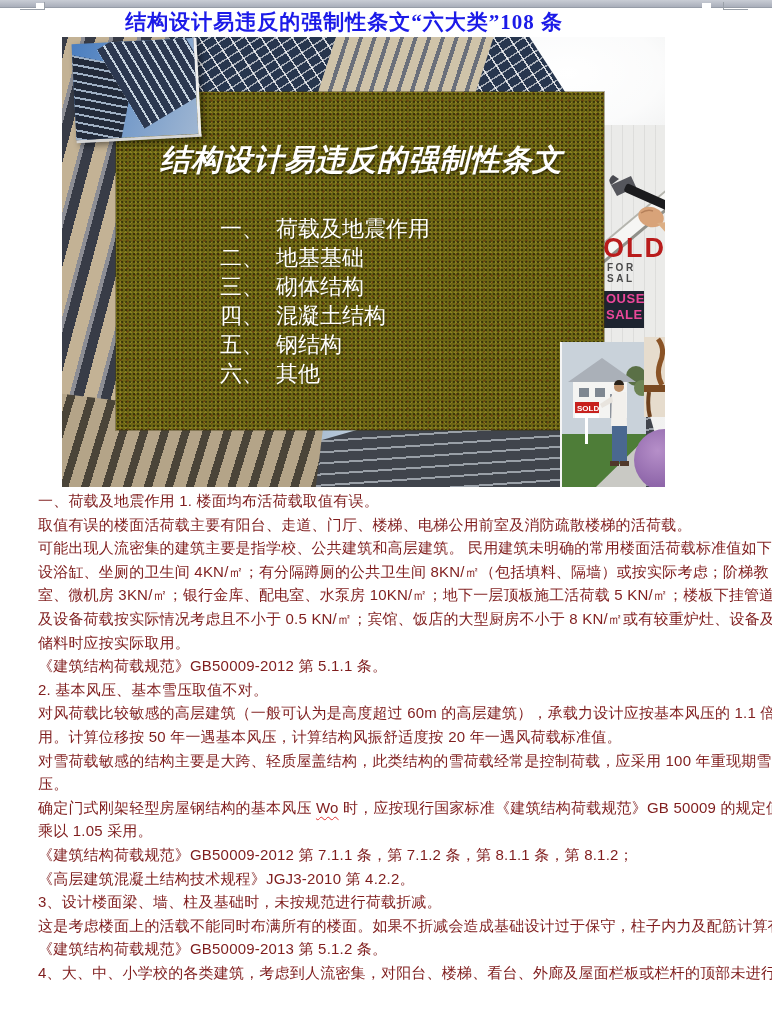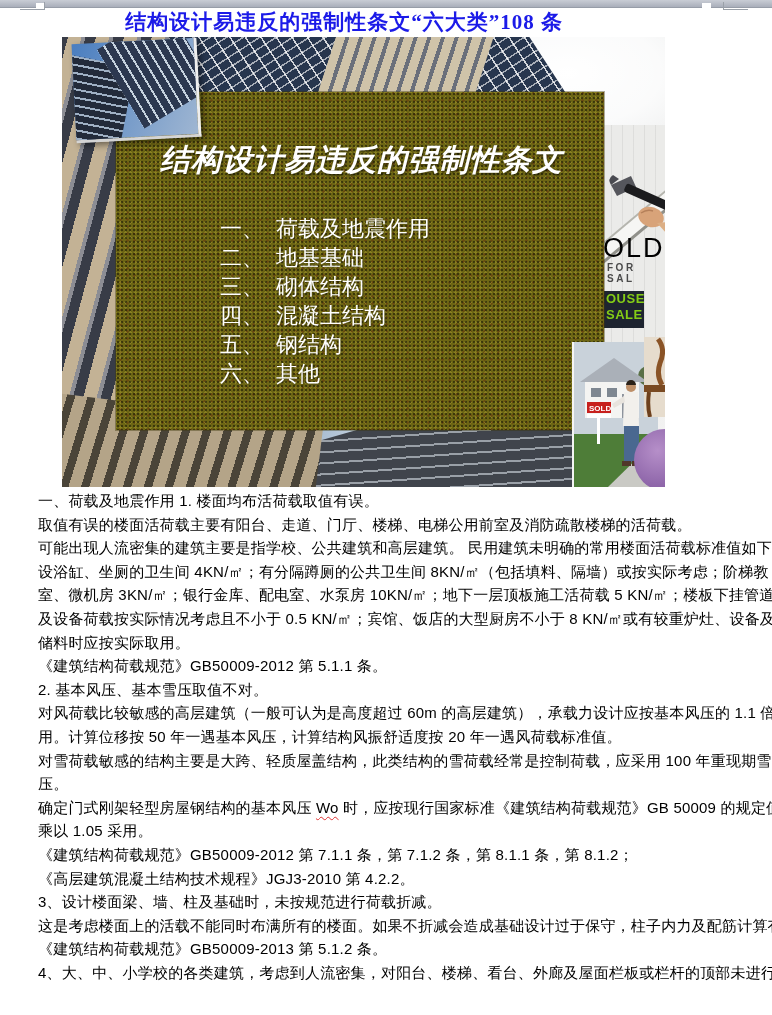--- a/index.html
+++ b/index.html
@@ -33,26 +33,26 @@
     background:repeating-linear-gradient(90deg,#cfc3a9 0 9px,#6a6f7a 9px 13px);}
   .bldg-bottom{left:230px;top:362px;width:370px;height:170px;transform:rotate(-16deg);
     background:repeating-linear-gradient(12deg,#40444c 0 9px,#9aa0a8 9px 11px);}
   .bldg-bottom-left{left:-15px;top:372px;width:270px;height:120px;transform:rotate(7deg);
     background:repeating-linear-gradient(100deg,#b4a488 0 12px,#4a4438 12px 20px);}
   .house-wall{position:absolute;left:395px;top:88px;width:208px;height:262px;background:#ebebe9;
     background-image:repeating-linear-gradient(90deg,rgba(0,0,0,.06) 0 1px,transparent 1px 11px);}
   .roof-line{position:absolute;left:408px;top:322px;width:300px;height:12px;background:#f6f6f4;
     border-top:2px solid #b5b5ae;border-bottom:3px solid #90908a;
     transform:rotate(-40deg);transform-origin:0 100%;}
-  .sold-text{position:absolute;left:541px;top:196px;font-size:27px;font-weight:normal;
-    color:#000000;letter-spacing:2px;font-family:"Liberation Sans",sans-serif;}
+  .sold-text{position:absolute;left:541px;top:196px;font-size:27px;font-weight:bold;
+    color:#b91c1c;letter-spacing:2px;font-family:"Liberation Sans",sans-serif;}
   .forsale-text{position:absolute;left:545px;top:225px;font-size:10px;font-weight:bold;
     color:#4a4a4a;letter-spacing:2.5px;}
   .house-sign{position:absolute;left:540px;top:254px;width:42px;height:37px;background:#1e2430;
-    color:#84cc16;font-weight:bold;font-size:13px;line-height:16px;padding-left:4px;box-sizing:border-box;
+    color:#ec4899;font-weight:bold;font-size:13px;line-height:16px;padding-left:4px;box-sizing:border-box;
     font-family:"Liberation Sans",sans-serif;letter-spacing:.5px;}
   .hammer{position:absolute;left:543px;top:126px;width:72px;height:84px;}
   
   .panel{position:absolute;left:54px;top:55px;width:488px;height:338px;
     background-color:#6c6514;
     background-image:radial-gradient(rgba(28,26,4,.6) 1px,transparent 1.3px),
       radial-gradient(rgba(160,150,45,.55) 1px,transparent 1.3px),
       radial-gradient(rgba(100,25,12,.35) 1px,transparent 1.5px);
     background-size:4px 4px,5px 5px,7px 7px;background-position:0 0,2px 3px,1px 5px;
     box-shadow:0 0 0 1px rgba(60,55,10,.4);}
@@ -65,26 +65,26 @@
   
   .inset-sky{position:absolute;left:12px;top:4px;width:122px;height:96px;transform:rotate(-3deg);
     overflow:hidden;background:linear-gradient(115deg,#4a7ec0,#9fb6d2);
     border-right:3px solid #eeeeee;border-bottom:3px solid #d4d4d4;
     box-shadow:3px 3px 6px rgba(0,0,0,.45);}
   .inset-sky .ib1{position:absolute;left:-22px;top:16px;width:72px;height:112px;transform:rotate(14deg);
     background:repeating-linear-gradient(0deg,#222a3a 0 6px,#9fb0c4 6px 8px);}
   .inset-sky .ib2{position:absolute;left:42px;top:-18px;width:82px;height:92px;transform:rotate(-28deg);
     background:repeating-linear-gradient(90deg,#2c3850 0 7px,#c6d2de 7px 9px);}
   .inset-house{position:absolute;left:498px;top:305px;width:84px;height:145px;background:#c9d2da;
-    border-left:2px solid #f5f5f5;overflow:hidden;margin-left:12px;}
+    border-left:2px solid #f5f5f5;overflow:hidden;}
   .chair-strip{position:absolute;left:582px;top:300px;width:21px;height:80px;background:#e6dccd;overflow:hidden;}
   .purple-circle{position:absolute;left:572px;top:392px;width:62px;height:62px;border-radius:50%;
     background:radial-gradient(circle at 38% 35%,#b68fc9,#9068ab 60%,#7c5596);}
   
-  .doc-body{position:absolute;left:38px;top:489px;width:706px;color:#000000;
+  .doc-body{position:absolute;left:38px;top:489px;width:706px;color:#7f1d1d;
     font-size:15px;line-height:23.6px;letter-spacing:.2px;}
   .bline{white-space:pre;height:23.6px;overflow:visible;}
   .wavy{text-decoration:underline;text-decoration-style:wavy;text-decoration-color:#e03030;
     text-decoration-thickness:1px;text-underline-offset:3px;}
 </style>
 </head>
 <body>
 
 <div class="top-bar">
   <div class="bar-notch" style="left:36px;"></div>

